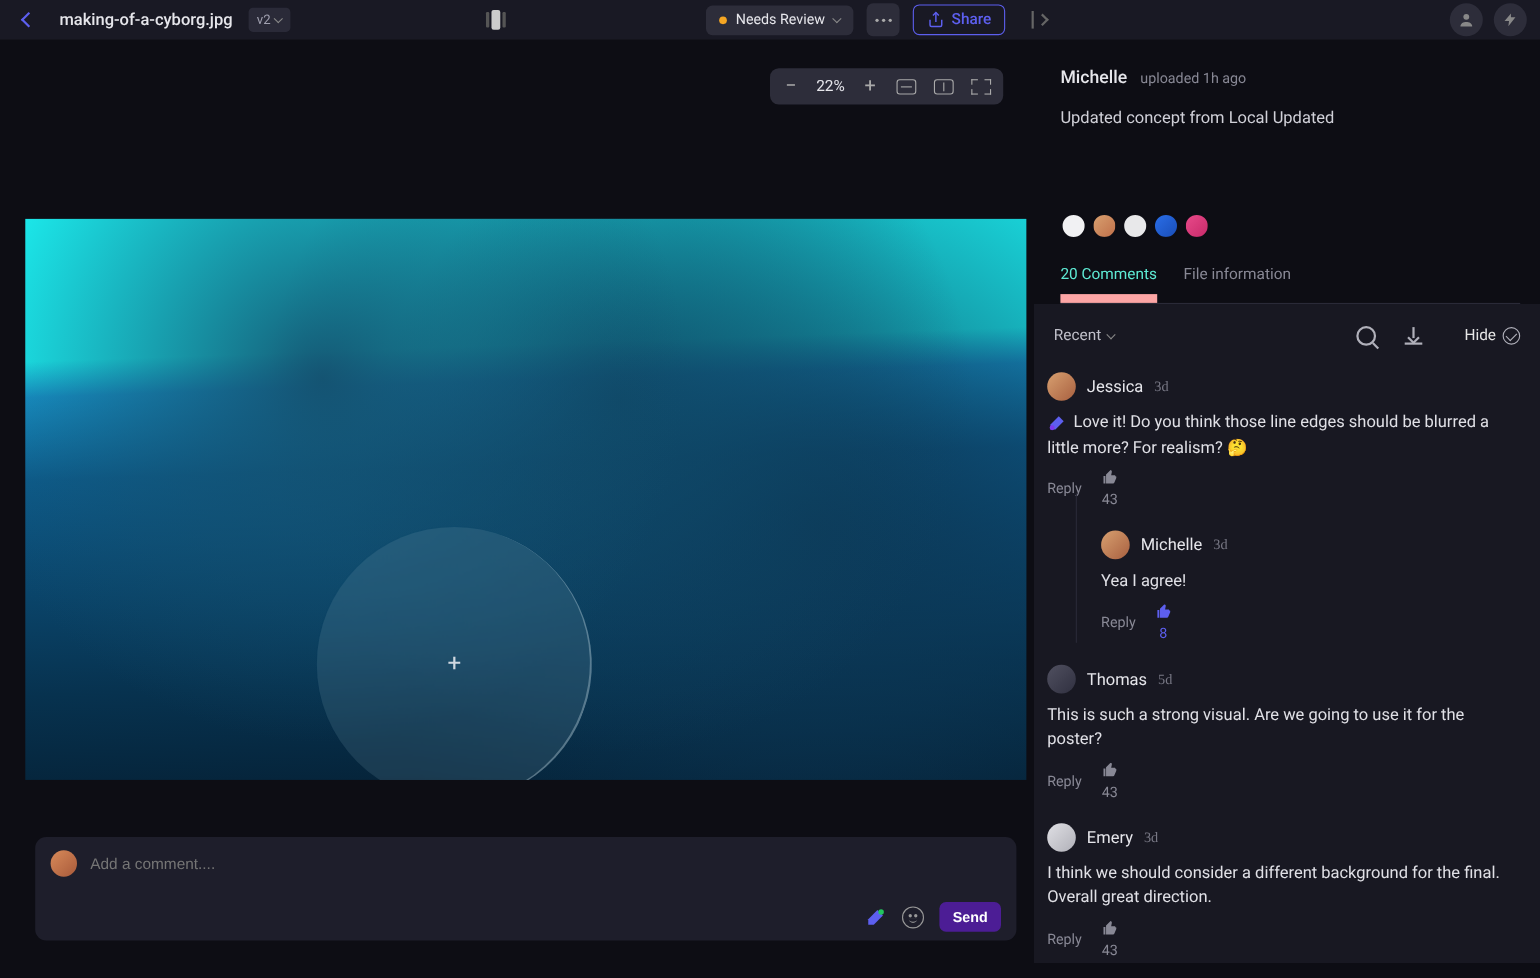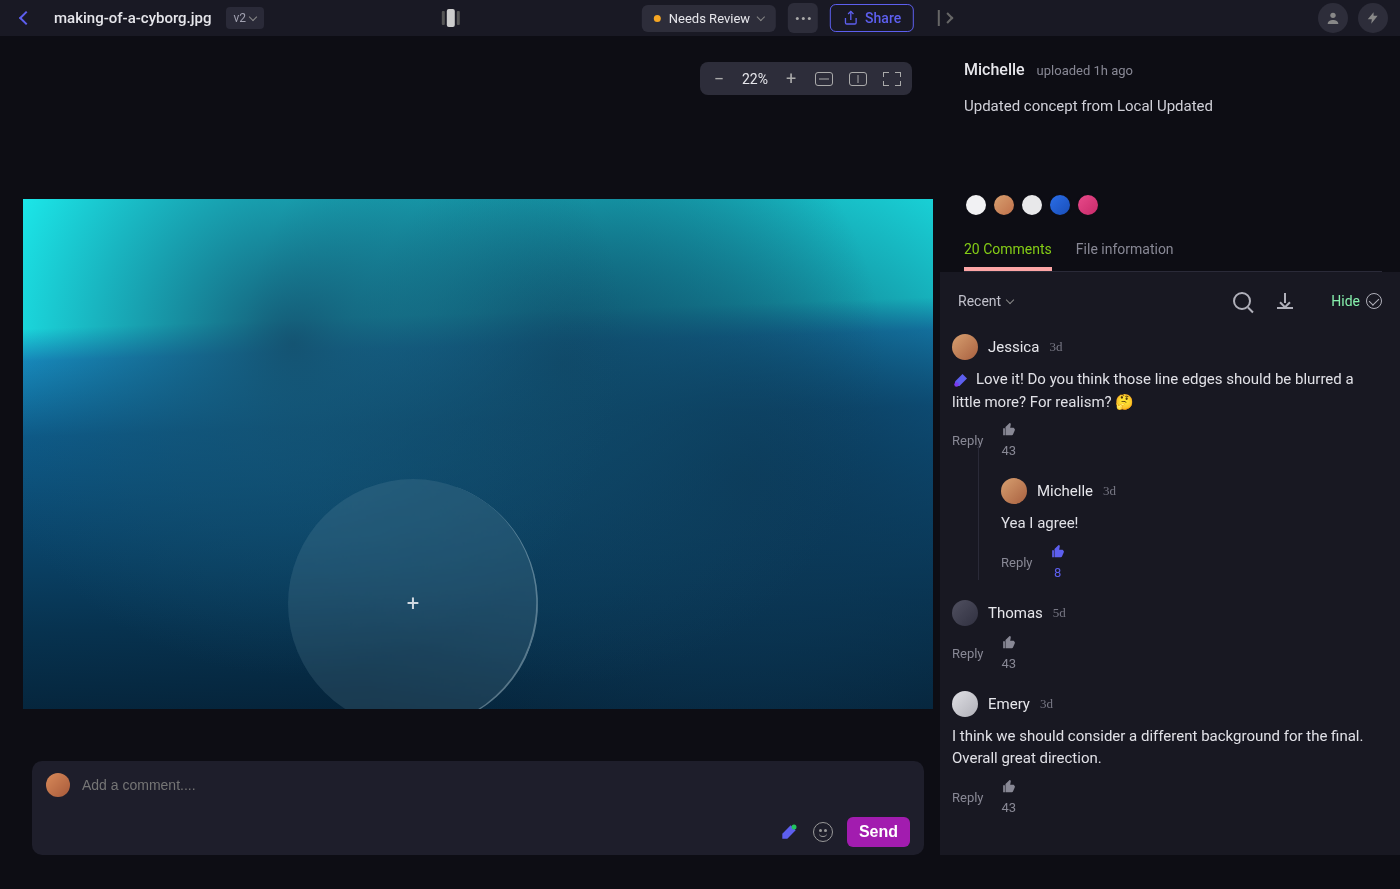--- a/index.html
+++ b/index.html
@@ -324,26 +324,26 @@
 .emoji-smile {
   position: absolute;
   bottom: 4px;
   left: 5px;
   right: 5px;
   height: 4px;
   border-bottom: 1.5px solid #999;
   border-radius: 0 0 10px 10px;
 }
 .send-btn {
-  background: #a21caf;
+  background: #4c1d95;
   color: white;
   border: none;
   padding: 6px 12px;
   border-radius: 6px;
-  font-size: 16px;
+  font-size: 13px;
   font-weight: 600;
   cursor: pointer;
 }
 .sidebar {
   flex: 1;
   padding: 24px 18px 0 24px;
   overflow-y: auto;
 }
 .uploader-row {
   display: flex;
@@ -379,22 +379,22 @@
   gap: 24px;
   border-bottom: 1px solid #2a2a38;
 }
 .tab {
   padding-bottom: 10px;
   font-size: 14px;
   color: #888895;
   cursor: pointer;
 }
 .tab.active {
-  color: #84cc16;
-  border-bottom: 4px solid #fca5a5;
+  color: #5eead4;
+  border-bottom: 8px solid #fca5a5;
 }
 .comment-panel {
   background: #181822;
   margin-left: -24px;
   margin-right: -18px;
   padding-bottom: 20px;
 }
 .comment-toolbar {
   padding: 20px 18px;
   display: flex;
@@ -432,21 +432,21 @@
   transform: translateX(-50%) rotate(45deg);
 }
 .download-bar {
   position: absolute; bottom: 0; left: 0; right: 0; height: 2px; background: #b0b0ba;
 }
 .hide-btn {
   display: flex;
   align-items: center;
   gap: 6px;
   font-size: 14px;
-  color: #86efac;
+  color: #e5e5e5;
   cursor: pointer;
   margin-left: 30px;
 }
 .check-circle {
   width: 16px; height: 16px; border: 1.5px solid #b0b0ba; border-radius: 50%;
   display: flex; align-items: center; justify-content: center;
 }
 .check-circle::after {
   content: ""; width: 5px; height: 8px; border-right: 1.5px solid #b0b0ba;
   border-bottom: 1.5px solid #b0b0ba; transform: rotate(45deg); margin-top: -2px;
@@ -698,20 +698,21 @@
 
   </div>
             </div>
   </div>
   <div class="comment-item">
     <div class="comment-head">
       <div class="comment-avatar ca-thomas"></div>
       <span class="comment-author">Thomas</span>
       <span class="comment-time">5d</span>
     </div>
+    <div class="comment-body">This is such a strong visual. Are we going to use it for the poster?</div>
     <div class="comment-actions">
       <span class="reply-link">Reply</span>
       <span class="like-group ">
         <svg class="thumb-icon" viewBox="0 0 24 24" fill="#888895">
                   <path d="M2 21h3V9H2v12zm19-11c0-1.1-.9-2-2-2h-5l1-5V2c0-.6-.2-1-.6-1.4L13 0 6 7v14h11c.8 0 1.5-.5 1.8-1.2l3-7c.1-.3.2-.5.2-.8v-2z"></path>
                 </svg>
         <span>43</span>
       </span>
     </div>
 

